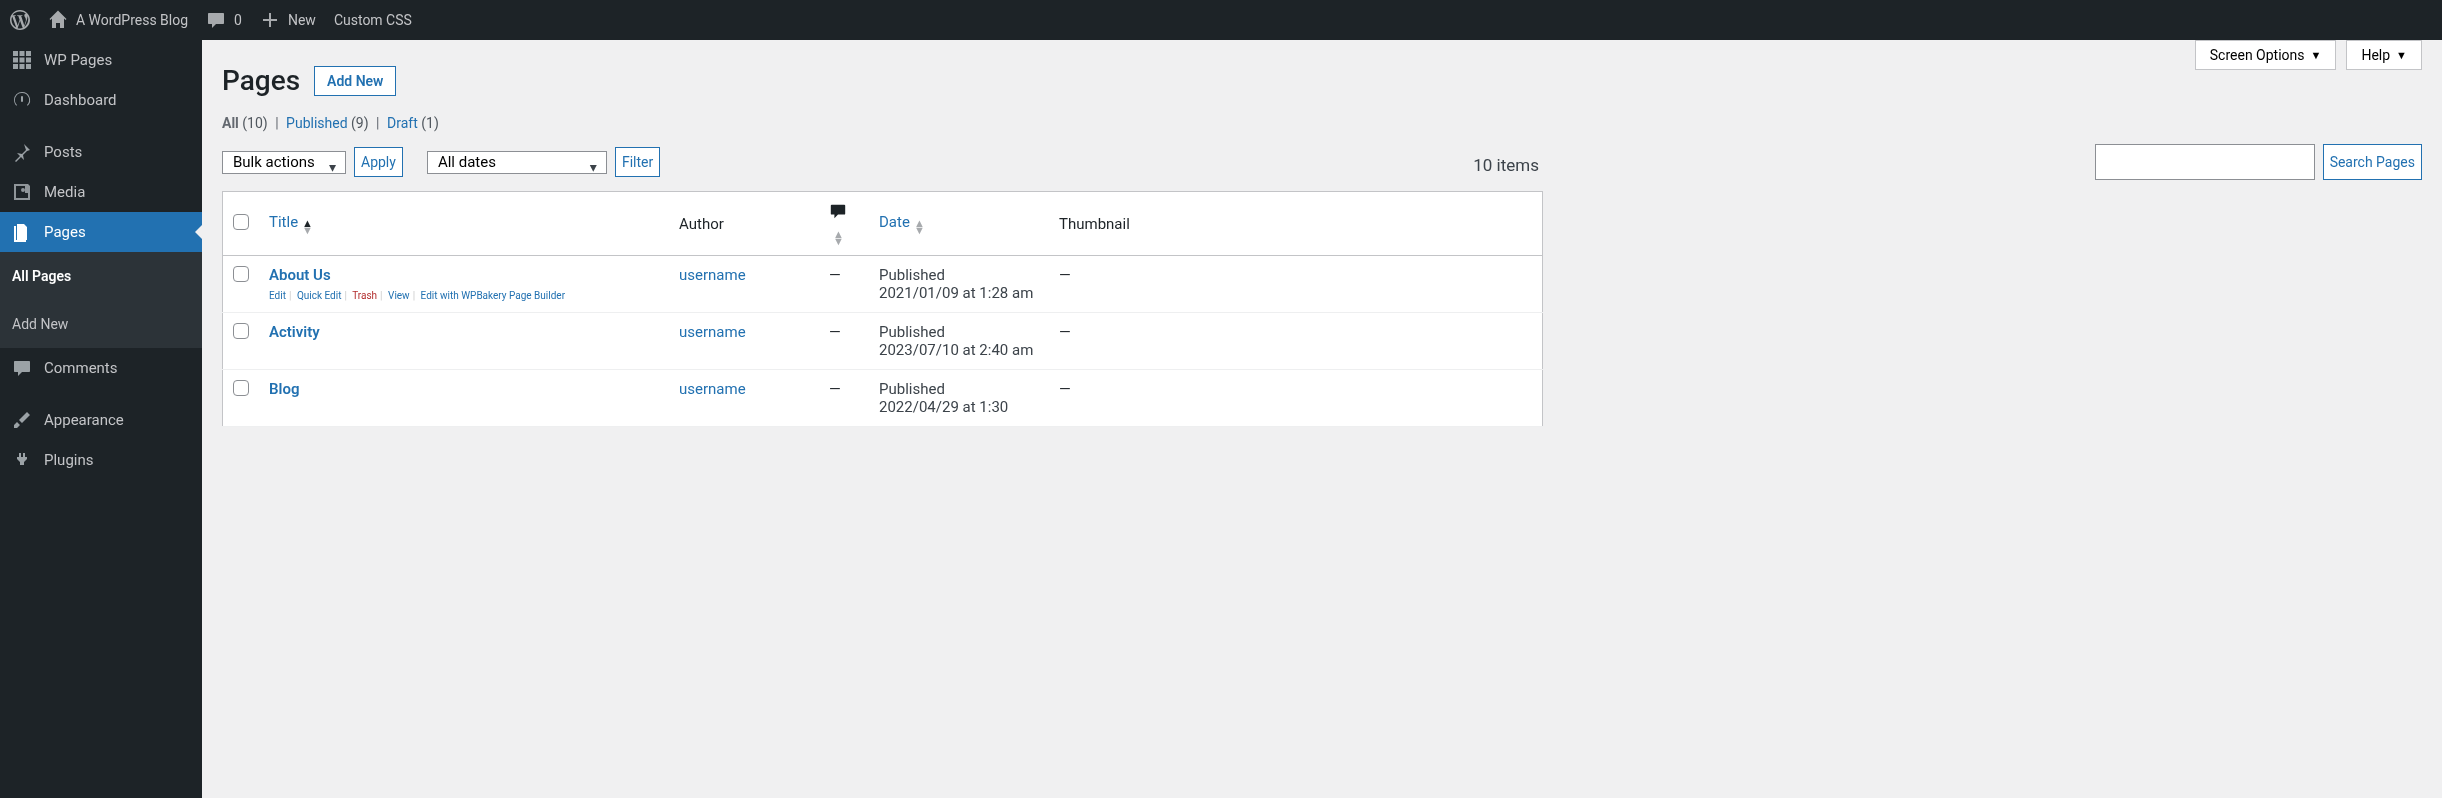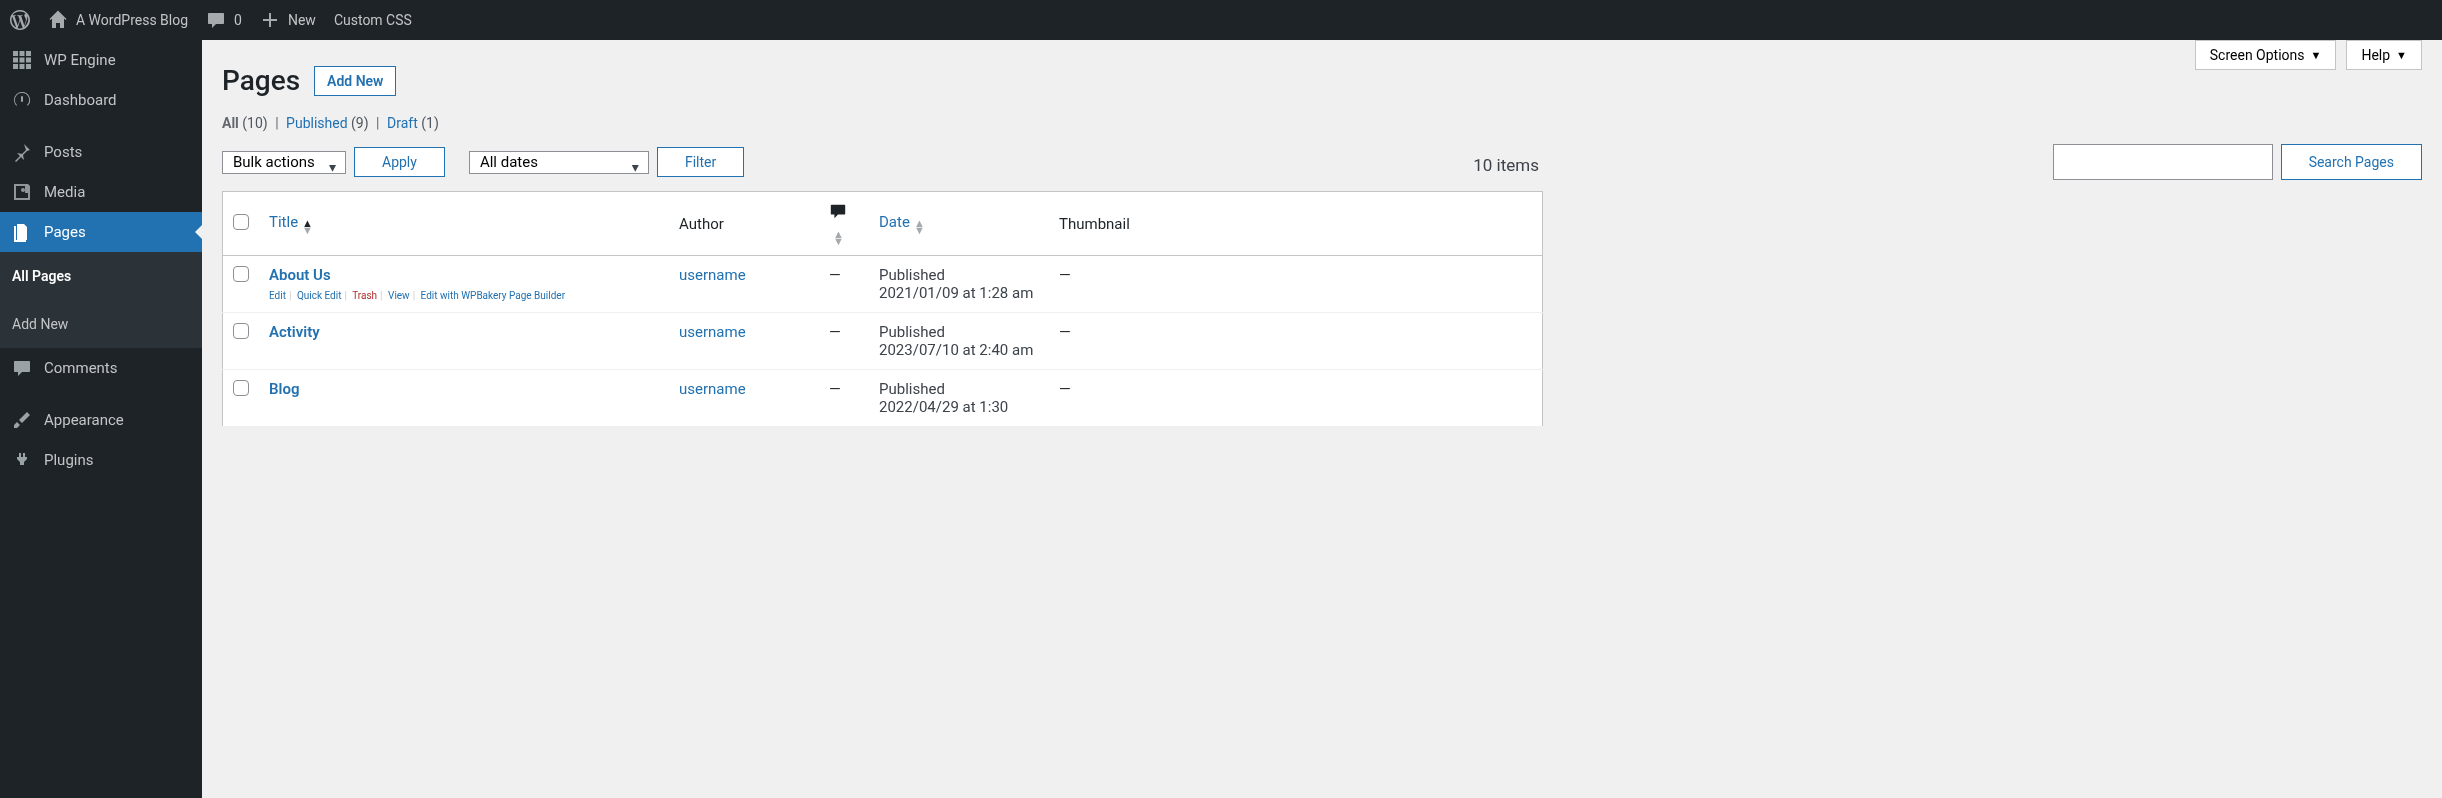--- a/index.html
+++ b/index.html
@@ -34,21 +34,21 @@
 .page-head h1 { font-size: 28px; font-weight: 500; color: #1d2327; }
 .btn-add { border: 1px solid #2271b1; color: #2271b1; background: #fff; font-size: 14px; padding: 6px 12px; cursor: pointer; font-weight: 600; }
 
 .subsubsub { margin-top: 18px; font-size: 14px; color: #646970; }
 .subsubsub a { color: #2271b1; text-decoration: none; cursor: pointer; }
 .subsubsub .sep { color: #646970; margin: 0 4px; }
 .subsubsub .count { color: #50575e; }
 
 .search-row { position: absolute; right: 20px; top: 104px; display: flex; gap: 8px; }
 .search-input { border: 1px solid #8c8f94; background: #fff; height: 36px; width: 220px; padding: 0 8px; font-size: 14px; }
-.btn-outline { border: 1px solid #2271b1; color: #2271b1; background: #fff; font-size: 14px; padding: 6px 27px; cursor: pointer; }
+.btn-outline { border: 1px solid #2271b1; color: #2271b1; background: #fff; font-size: 14px; padding: 6px 6px; cursor: pointer; }
 
 .tablenav { display: flex; align-items: center; gap: 8px; margin-top: 16px; position: relative; }
 .select { border: 1px solid #8c8f94; background: #fff; height: 23px; padding: 0 30px 0 10px; font-size: 15px; appearance: none; cursor: pointer; position: relative; }
 .select-wrap { position: relative; display: inline-block; }
 .select-wrap::after { content: '▾'; position: absolute; right: 10px; top: 8px; color: #3c434a; pointer-events: none; font-size: 14px; }
 .items-count { position: absolute; right: 4px; top: 8px; font-size: 17px; color: #3c434a; }
 
 
 table.wp-list { width: 100%; border-collapse: collapse; border: 1px solid #c3c4c7; margin-top: 14px; background: #fff; max-width: 1321px; padding-left: 12px; }
 table.wp-list th { text-align: left; font-weight: 400; font-size: 15px; padding: 10px 10px; border-bottom: 1px solid #c3c4c7; background: #fff; color: #1d2327; }
@@ -113,21 +113,21 @@
           <rect x="1" y="1" width="5" height="5"></rect>
           <rect x="7.5" y="1" width="5" height="5"></rect>
           <rect x="14" y="1" width="5" height="5"></rect>
           <rect x="1" y="7.5" width="5" height="5"></rect>
           <rect x="7.5" y="7.5" width="5" height="5"></rect>
           <rect x="14" y="7.5" width="5" height="5"></rect>
           <rect x="1" y="14" width="5" height="5"></rect>
           <rect x="7.5" y="14" width="5" height="5"></rect>
           <rect x="14" y="14" width="5" height="5"></rect>
         </svg>
-      <span>WP Engine</span>
+      <span>WP Pages</span>
     </div>
     <div class="menu-item">
       <svg viewBox="0 0 20 20">
           <path d="M10 2a8 8 0 00-8 8c0 2.2.9 4.2 2.3 5.7l.7-.7A7 7 0 0110 3a7 7 0 015 12l.7.7A8 8 0 0010 2zm0 4a1 1 0 00-1 1v4a1 1 0 002 0V7a1 1 0 00-1-1z"></path>
         </svg>
       <span>Dashboard</span>
     </div>
     <div class="menu-item spacer"></div>
     <div class="menu-item">
       <svg viewBox="0 0 20 20">

